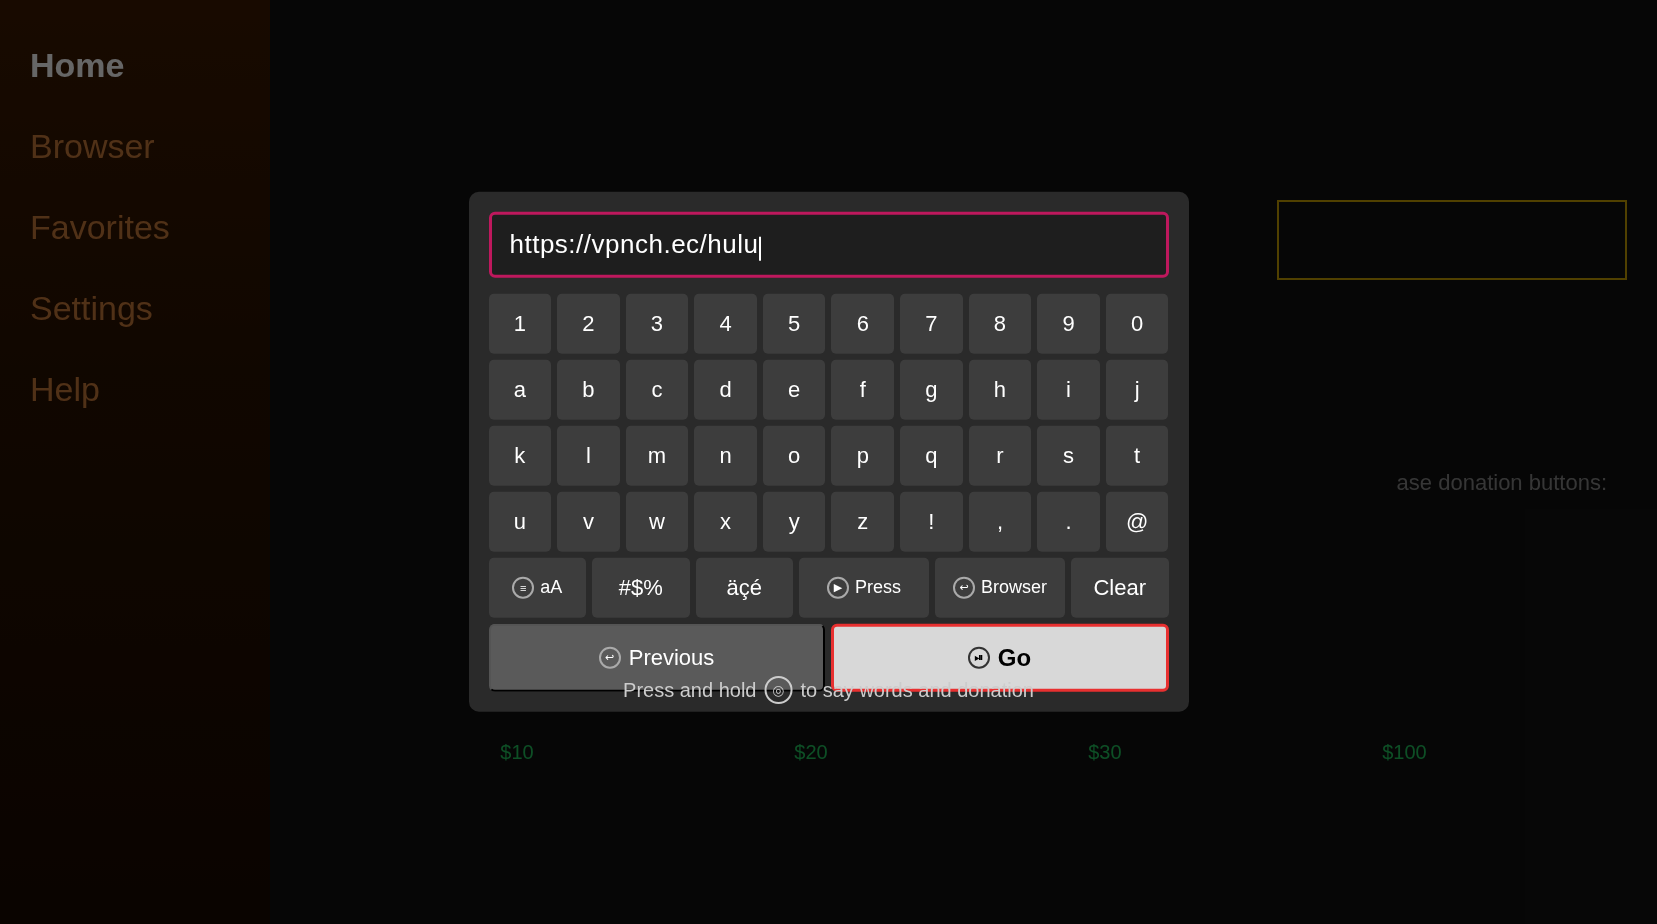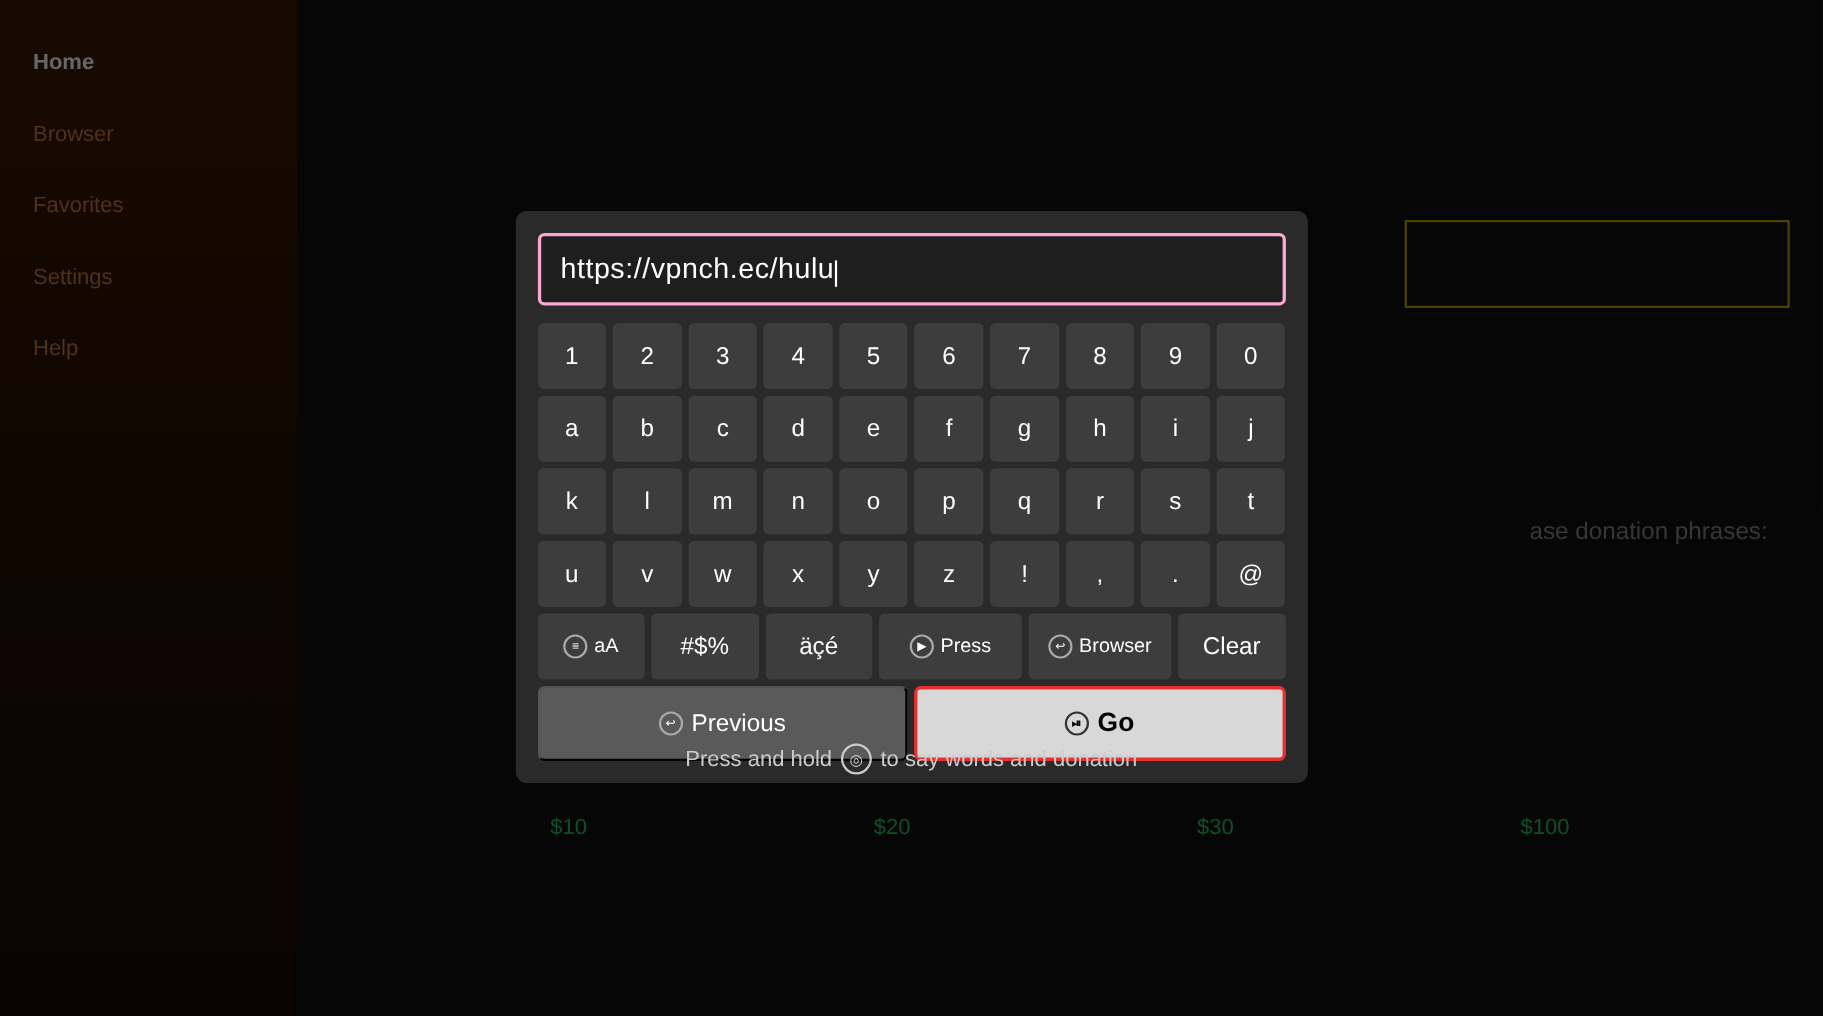--- a/index.html
+++ b/index.html
@@ -21,21 +21,21 @@
       height: 924px;
       background: linear-gradient(180deg, #3d1a00 0%, #2a1200 40%, #1a0a00 100%);
       display: flex;
       flex-direction: column;
       padding: 40px 30px;
       gap: 30px;
     }
 
     .sidebar-item {
       color: #c97a3a;
-      font-size: 20px;
+      font-size: 34px;
       font-weight: 400;
       cursor: pointer;
       padding: 6px 0;
     }
 
     .sidebar-item.active {
       color: #ffffff;
       font-weight: 700;
     }
 
@@ -103,21 +103,21 @@
       transform: translate(-50%, -52%);
       width: 720px;
       background: #2a2a2a;
       border-radius: 10px;
       padding: 20px 20px 20px 20px;
       z-index: 10;
     }
 
     
     .url-input-container {
-      border: 3px solid #f9a8d4;
+      border: 3px solid #be185d;
       border-radius: 6px;
       background: #1e1e1e;
       padding: 14px 18px;
       margin-bottom: 16px;
     }
 
     .url-input-text {
       color: #ffffff;
       font-size: 26px;
       font-family: Arial, sans-serif;
@@ -267,21 +267,21 @@
   <div class="sidebar-item">
     <span>Help</span>
   </div>
 </div>
 
 <div class="main-area">
 
   <div class="bg-yellow-box"></div>
 
   <div class="bg-donation-text">
-    <span>ase donation phrases:</span>
+    <span>ase donation buttons:</span>
   </div>
 
   <div class="bg-dollar-amounts">
     <span class="bg-dollar-amount">$10</span>
     <span class="bg-dollar-amount">$20</span>
     <span class="bg-dollar-amount">$30</span>
     <span class="bg-dollar-amount">$100</span>
   </div>
 </div>
 

